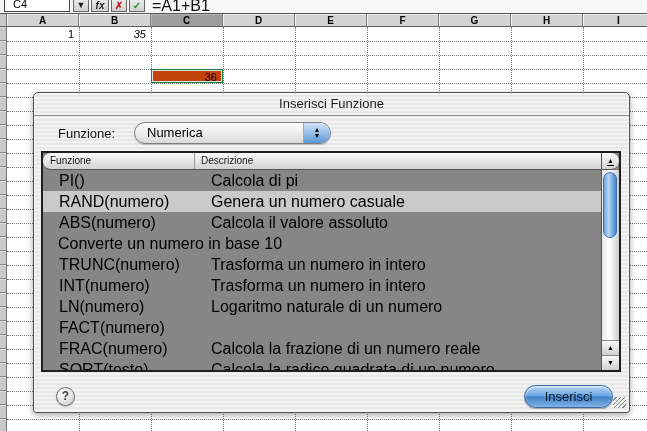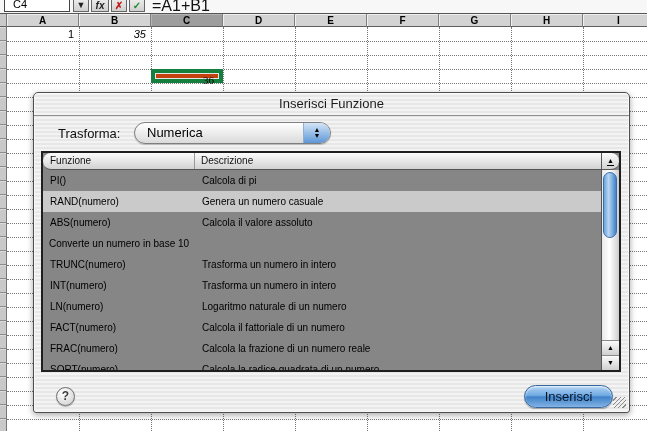--- a/index.html
+++ b/index.html
@@ -32,21 +32,21 @@
   
   .row-headers{left:0;top:27px;width:7px;height:404px;z-index:3;border-right:1px solid #777;box-sizing:border-box;
     background:repeating-linear-gradient(to bottom,#dcdcdc 0 1px,#c9c9c9 1px 13px,#8a8a8a 13px 14px);}
   .rowh-sel{left:0;top:42px;width:7px;height:14px;background:#9d9d9d;}
 
   
   .hline{position:absolute;left:7px;width:640px;height:0;border-top:1px dotted #777;z-index:1;}
   .vline{position:absolute;top:27px;height:404px;width:0;border-left:1px dotted #777;z-index:1;}
   .cell{position:absolute;height:14px;width:72px;font-size:11px;line-height:14px;
     text-align:right;padding-right:5px;box-sizing:border-box;color:#000;z-index:2;}
-  .cell.sel{background:#c2410c;border:4px solid #15803d;box-shadow:inset 0 0 0 1px #e4e4e4;font-family:Liberation Serif, serif;}
+  .cell.sel{background:#c2410c;border:1px solid #15803d;box-shadow:inset 0 0 0 1px #e4e4e4;}
 
   
   .dialog{left:33px;top:92px;width:597px;height:321px;z-index:10;box-sizing:border-box;
     border:1px solid #4f4f4f;border-radius:5px 5px 3px 3px;
     background:repeating-linear-gradient(180deg,#f3f3f3 0 2px,#e7e7e7 2px 4px);
     box-shadow:0 2px 6px rgba(0,0,0,.35), inset 0 0 0 1px rgba(255,255,255,.6);}
   .title-bar{position:absolute;left:0;top:0;width:100%;height:23px;border-bottom:1px solid #8f8f8f;
     box-sizing:border-box;}
   .dlg-title{width:100%;text-align:center;font-size:13px;line-height:22px;color:#1c1c1c;}
 
@@ -65,21 +65,21 @@
     border:2px solid #1f1f1f;background:#868686;display:flex;flex-direction:column;}
   .list-header{height:17px;display:flex;background:linear-gradient(#fcfcfc,#d2d2d2);
     border-bottom:1px solid #555;box-sizing:border-box;flex:none;border-radius:8px;}
   .lh-func{width:152px;border-right:1px solid #9a9a9a;font-size:10px;line-height:15px;
     padding-left:7px;color:#111;box-sizing:border-box;}
   .lh-desc{flex:1;font-size:10px;line-height:15px;padding-left:6px;color:#111;}
   .sort-btn{width:18px;border-left:1px solid #555;display:flex;align-items:center;justify-content:center;box-sizing:border-box;}
   .sort-glyph{font-size:7px;line-height:7px;color:#000;border-bottom:1px solid #000;padding-bottom:1px;}
   .list-body{flex:1;display:flex;overflow:hidden;}
   .list-rows{flex:1;overflow:hidden;}
-  .list-row{height:21px;display:flex;font-size:10px;line-height:21px;color:#000;}
+  .list-row{height:21px;display:flex;font-size:16px;line-height:21px;color:#000;padding-left:9px;}
   .list-row.sel{background:#cacaca;}
   .lr-func{width:153px;padding-left:7px;box-sizing:border-box;white-space:nowrap;}
   .lr-desc{flex:1;padding-left:6px;white-space:nowrap;}
 
   .scrollbar{width:18px;flex:none;border-left:1px solid #555;position:relative;box-sizing:border-box;
     background:linear-gradient(to right,#e9e9e9,#ffffff 45%,#cdcdcd);}
   .sb-thumb{position:absolute;left:1px;top:2px;width:14px;height:66px;border-radius:8px;
     border:1px solid #3a6fae;box-sizing:border-box;
     background:linear-gradient(to right,#6ba3dd,#b7d6f3 38%,#4083cb);}
   .sb-arrows{position:absolute;left:0;bottom:0;width:100%;}
@@ -178,21 +178,21 @@
 
 <div class="cell" style="left:7px;top:27px;">1</div>
 <div class="cell" style="left:79px;top:27px;font-style:italic;">35</div>
 <div class="cell sel" style="left:151px;top:69px;">36</div>
 
 <div class="abs dialog">
   <div class="title-bar">
     <div class="dlg-title">Inserisci Funzione</div>
   </div>
 
-  <div class="cat-label">Trasforma:</div>
+  <div class="cat-label">Funzione:</div>
   <div class="popup">
     <div class="popup-text">Numerica</div>
     <div class="popup-cap">
       <span>▲</span>
       <span>▼</span>
     </div>
   </div>
 
   <div class="listbox">
     <div class="list-header">
@@ -226,28 +226,27 @@
         <div class="list-row">
           <div class="lr-func">INT(numero)</div>
           <div class="lr-desc">Trasforma un numero in intero</div>
         </div>
         <div class="list-row">
           <div class="lr-func">LN(numero)</div>
           <div class="lr-desc">Logaritmo naturale di un numero</div>
         </div>
         <div class="list-row">
           <div class="lr-func">FACT(numero)</div>
-          <div class="lr-desc">Calcola il fattoriale di un numero</div>
         </div>
         <div class="list-row">
           <div class="lr-func">FRAC(numero)</div>
           <div class="lr-desc">Calcola la frazione di un numero reale</div>
         </div>
         <div class="list-row">
-          <div class="lr-func">SQRT(numero)</div>
+          <div class="lr-func">SQRT(testo)</div>
           <div class="lr-desc">Calcola la radice quadrata di un numero</div>
         </div>
       </div>
       <div class="scrollbar">
         <div class="sb-thumb"></div>
         <div class="sb-arrows">
           <div class="sb-btn">
             <span>▲</span>
           </div>
           <div class="sb-btn">

